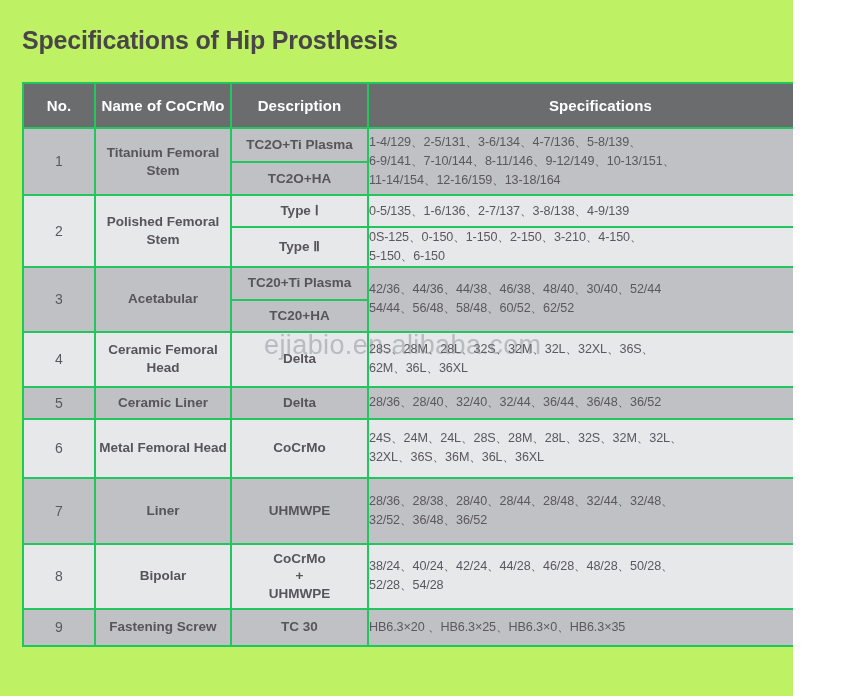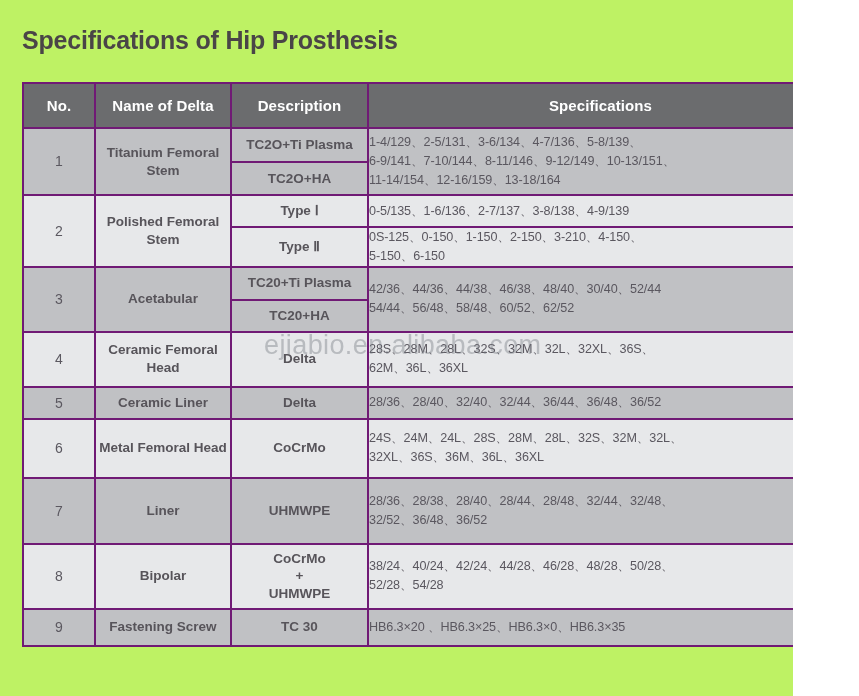--- a/index.html
+++ b/index.html
@@ -25,21 +25,21 @@
     white-space: nowrap;
   }
   #spec-table {
     position: absolute;
     left: 22px; top: 82px;
     width: 810px;
     border-collapse: collapse;
     table-layout: fixed;
   }
   #spec-table td, #spec-table th {
-    border: 2px solid #701a75;
+    border: 2px solid #22c55e;
     padding: 0;
     vertical-align: middle;
   }
   thead th {
     background: #6b6c6e;
     color: #ffffff;
     font-size: 15px;
     font-weight: bold;
     text-align: center;
     height: 45px;
@@ -103,21 +103,21 @@
   <table id="spec-table">
     <colgroup>
       <col class="c-no">
         <col class="c-name">
         <col class="c-desc">
         <col class="c-spec">
     </colgroup>
     <thead>
       <tr>
         <th>No.</th>
-        <th>Name of Delta</th>
+        <th>Name of CoCrMo</th>
         <th>Description</th>
         <th>Specifications</th>
       </tr>
     </thead>
     <tbody>
 
       <tr class="band-dark" style="height:34px">
         <td class="no-cell" rowspan="2">1</td>
         <td class="name-cell" rowspan="2">
           <span>Titanium</span>

